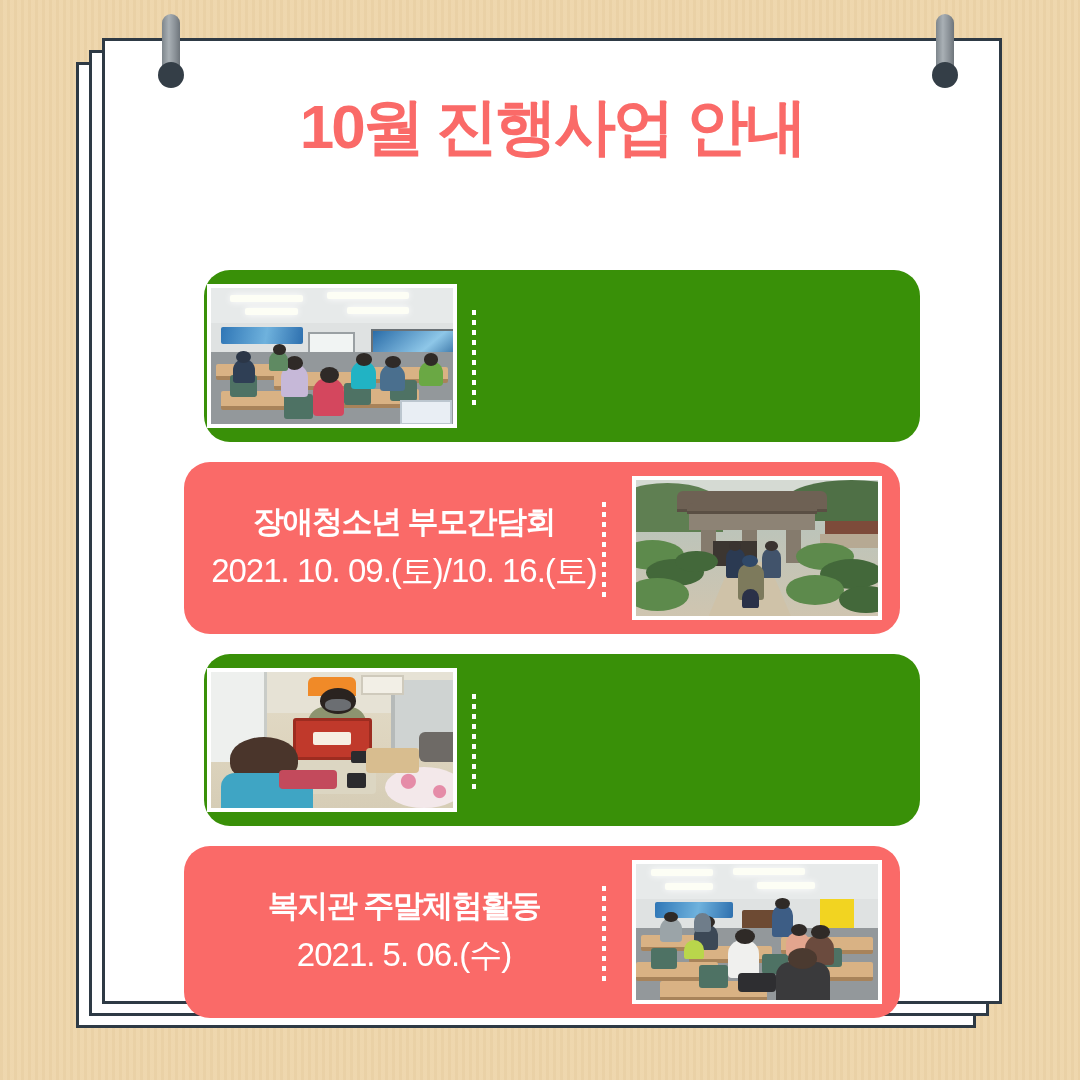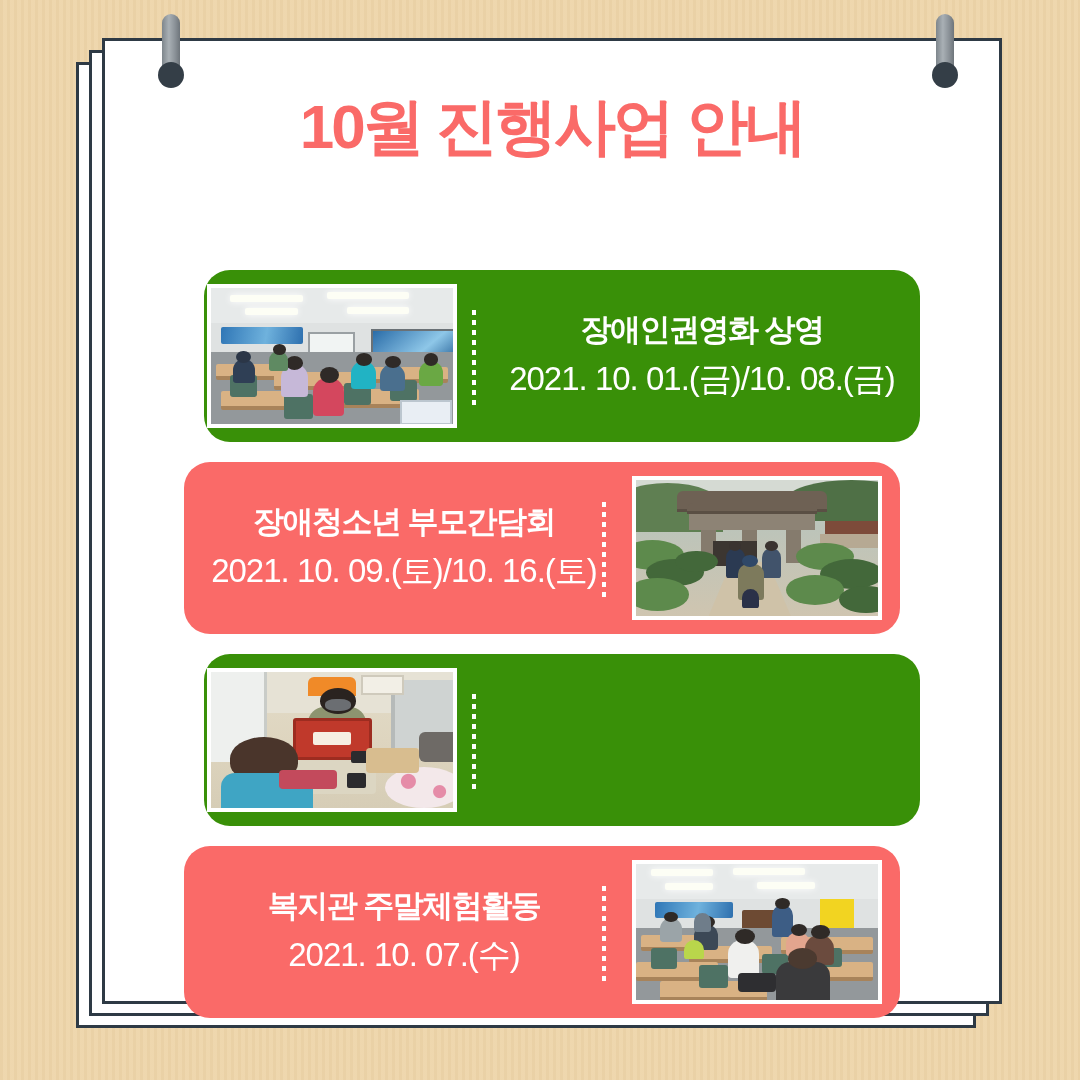--- a/index.html
+++ b/index.html
@@ -337,24 +337,20 @@
           <div class="person" style="left:70%;top:56%;width:10%;height:20%;background:#4a6f8e;"></div>
           <div class="head" style="left:72%;top:50%;width:6.5%;height:9%;"></div>
           <div class="person" style="left:86%;top:54%;width:10%;height:18%;background:#6aa844;"></div>
           <div class="head" style="left:88%;top:48%;width:6%;height:9%;"></div>
           <div class="person" style="left:24%;top:46%;width:8%;height:15%;background:#5f8a62;"></div>
           <div class="head" style="left:25.5%;top:41%;width:5.5%;height:8%;"></div>
           <div style="position:absolute;left:78%;top:82%;width:20%;height:16%;background:#e9eef4;border:2px solid #bcc6cf;"></div>
         </div>
       </div>
       <div class="row-divider"></div>
-      <div class="row-text">
-        <div class="row-title">장애인권영화 상영</div>
-        <div class="row-date">2021. 10. 01.(금)/10. 08.(금)</div>
-      </div>
     </div>
 
     <div class="program-row img-right">
       <div class="row-card coral"></div>
       <div class="row-photo">
         <div class="photo-inner ph-temple">
           <div class="sky"></div>
           <div class="hill" style="left:-10%;top:2%;width:46%;height:36%;"></div>
           <div class="hill" style="left:62%;top:0%;width:54%;height:30%;background:#4f7046;"></div>
           <div class="gate-roof" style="left:17%;top:8%;width:62%;height:13%;"></div>
@@ -459,18 +455,18 @@
           <div class="person" style="left:70%;top:52%;width:12%;height:22%;background:#6b4b3e;"></div>
           <div class="head" style="left:72.5%;top:45%;width:7.5%;height:10%;"></div>
           <div class="person" style="left:58%;top:72%;width:22%;height:30%;background:#3a3a3c;"></div>
           <div class="head" style="left:63%;top:62%;width:12%;height:15%;background:#4b3a30;"></div>
           <div style="position:absolute;left:42%;top:80%;width:16%;height:14%;background:#2e2e31;border-radius:4px;"></div>
         </div>
       </div>
       <div class="row-divider"></div>
       <div class="row-text">
         <div class="row-title">복지관 주말체험활동</div>
-        <div class="row-date">2021. 10. 07.(수)</div>
+        <div class="row-date">2021. 5. 06.(수)</div>
       </div>
     </div>
 
   </div>
 </div>
 
 </body></html>

